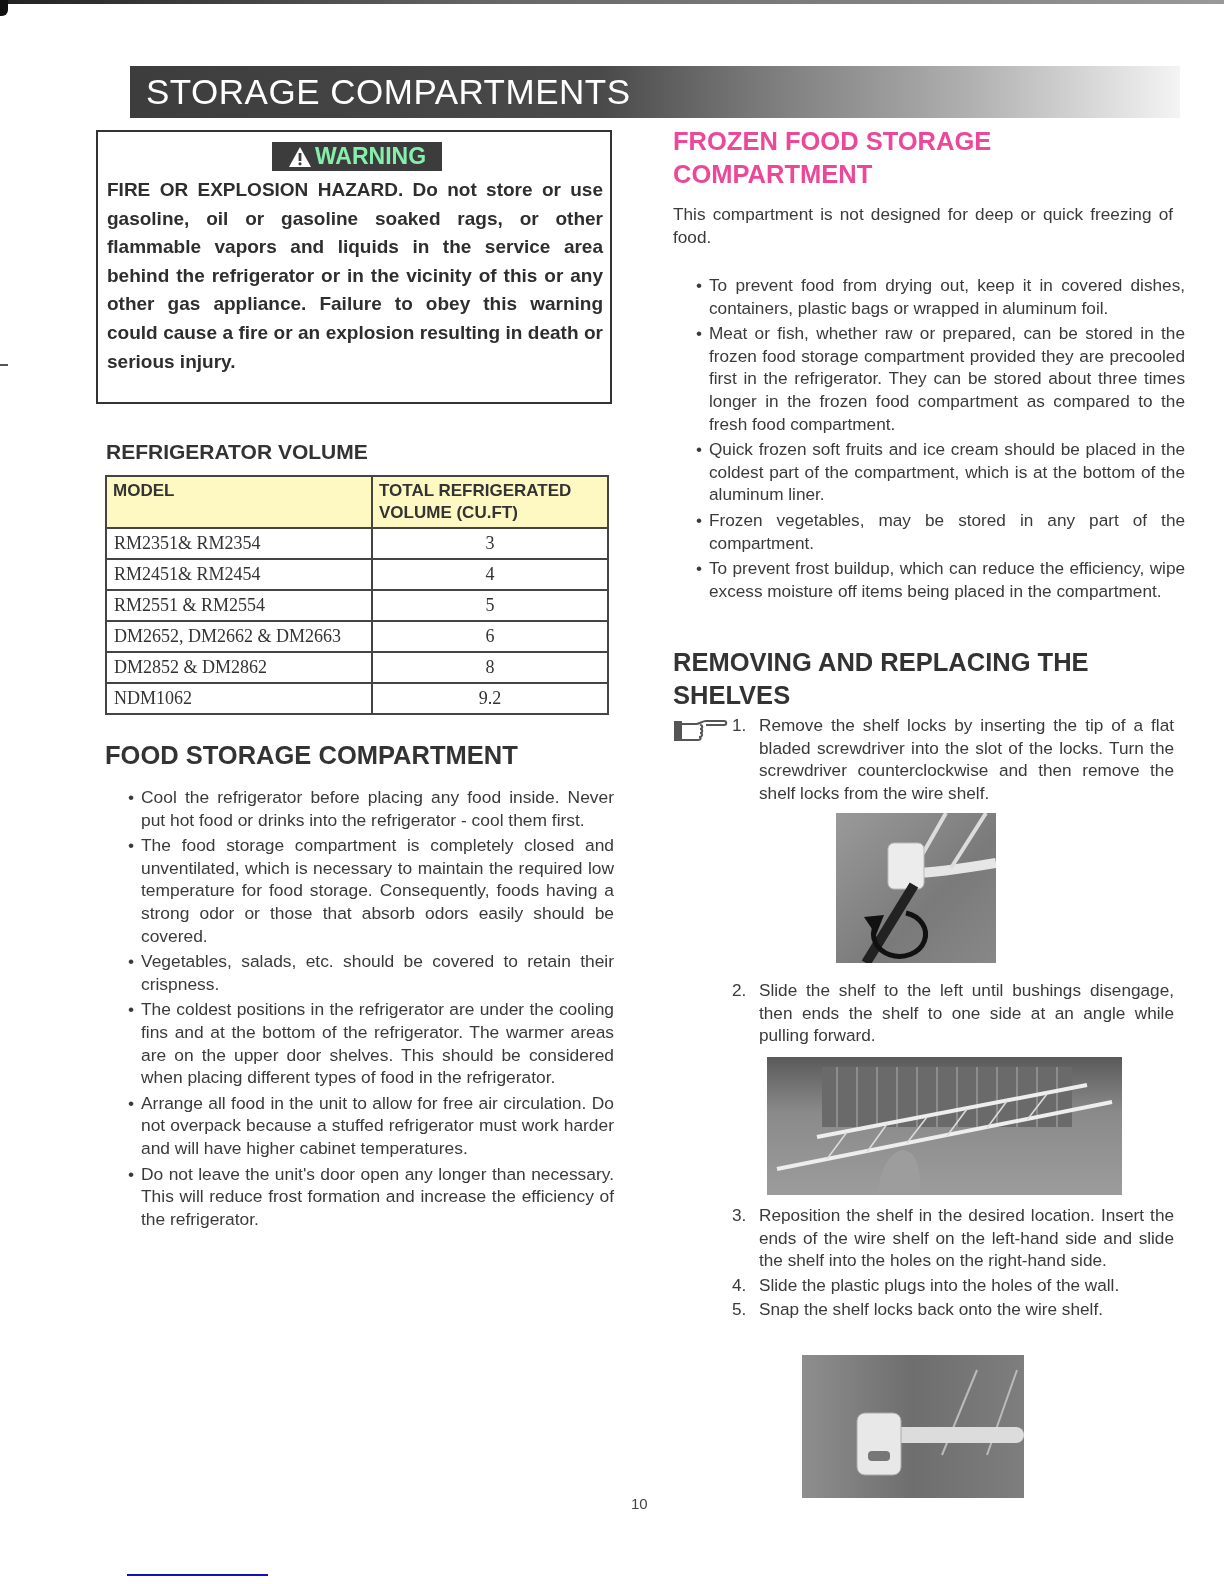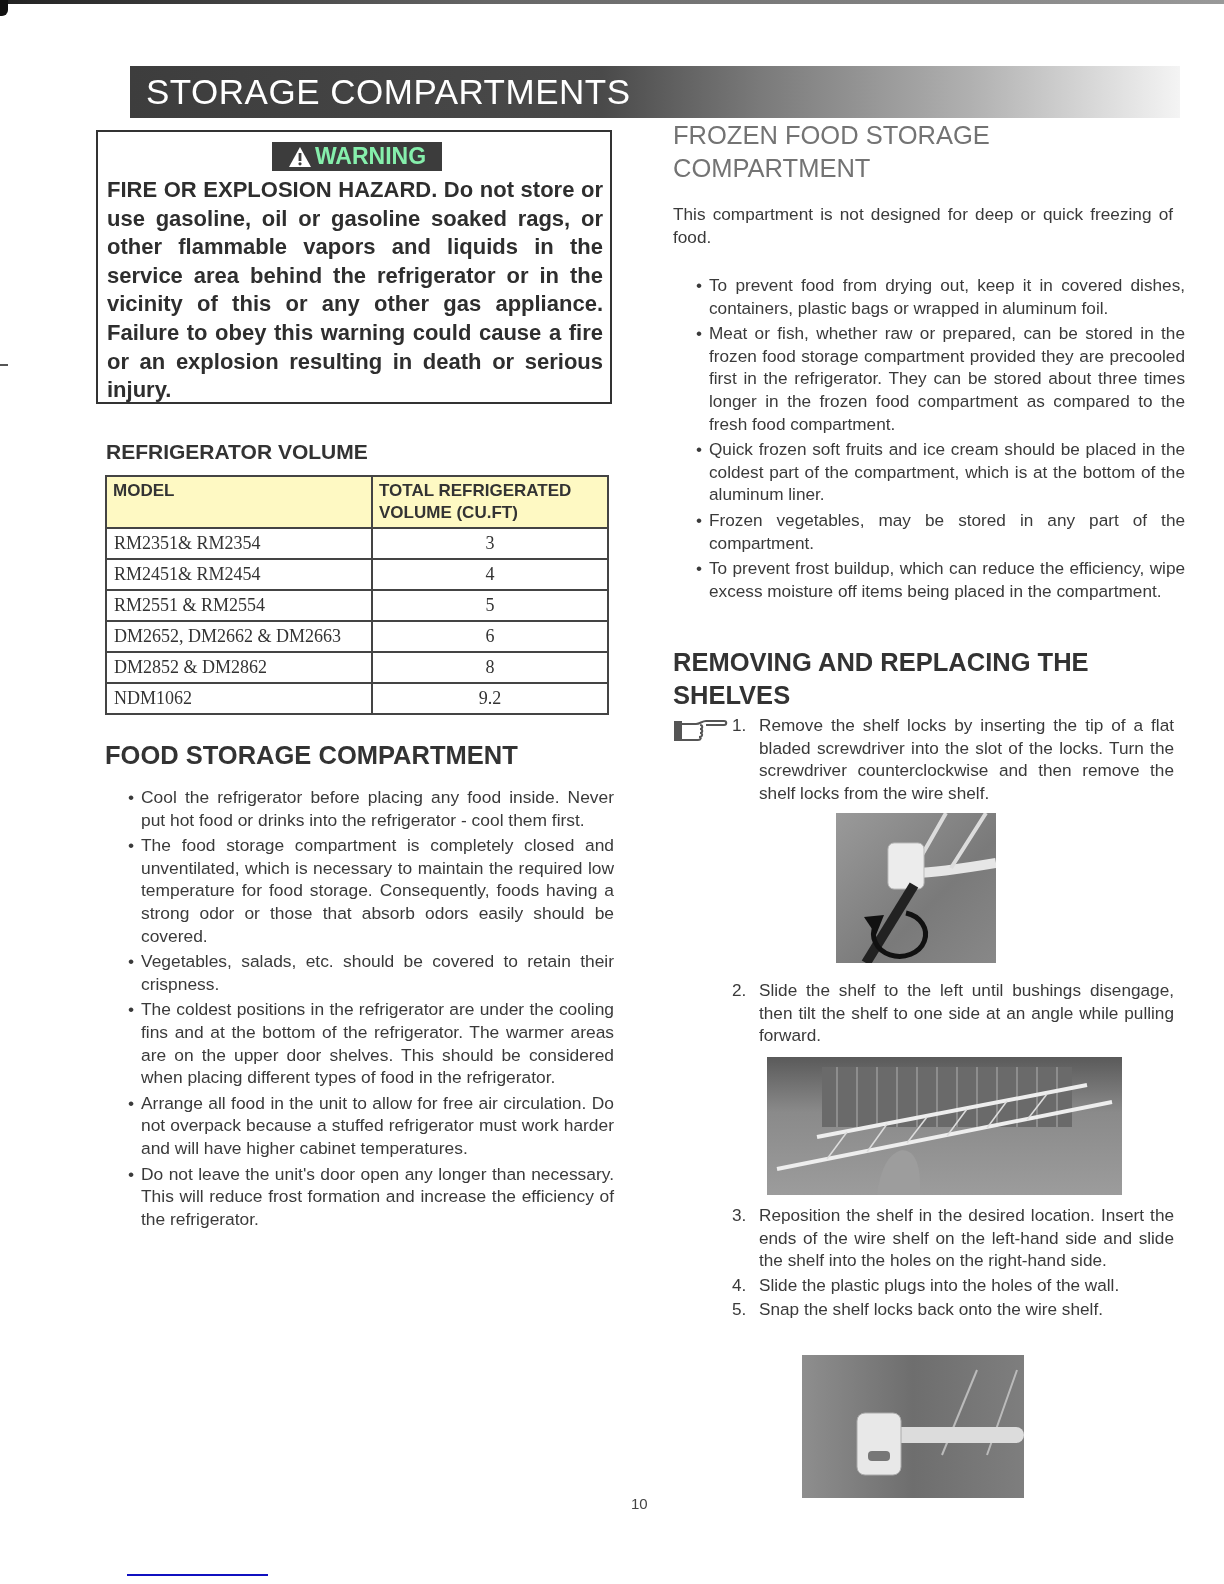--- a/index.html
+++ b/index.html
@@ -13,38 +13,38 @@
   .banner { position: absolute; left: 103px; top: 66px; width: 1050px; height: 52px;
             background: linear-gradient(90deg,#3d3d3d 0,#4a4a4a 45%,#7a7a7a 60%,#b0b0b0 80%,#f4f4f4 100%); margin-left: 27px; }
   .banner-title { position: absolute; left: 16px; top: 6px; font-size: 35px; color: #fff; letter-spacing: 0.5px; white-space: nowrap; }
 
   .warning-box { position: absolute; left: 96px; top: 130px; width: 516px; height: 274px;
                  border: 2px solid #333; box-sizing: border-box; }
   .warning-badge { position: absolute; left: 174px; top: 10px; width: 170px; height: 29px;
                    background: #3c3c3c; color: #86efac; display: flex; align-items: center; justify-content: center;
                    font-size: 23px; font-weight: bold; }
   .warning-badge svg { margin-right: 3px; }
-  .warning-text { position: absolute; left: 9px; top: 44px; width: 496px; font-size: 22px; font-weight: bold;
+  .warning-text { position: absolute; left: 9px; top: 44px; width: 496px; font-size: 19px; font-weight: bold;
                   line-height: 28.6px; text-align: justify; color: #2e2e2e; }
 
   .h-vol { position: absolute; left: 106px; top: 440px; font-size: 21px; font-weight: bold; color: #333; }
   table.vol { position: absolute; left: 105px; top: 475px; width: 504px; border-collapse: collapse; }
   table.vol th { background: #fef9c3; font-size: 17px; font-weight: bold; text-align: left; vertical-align: top;
                  padding: 3px 6px; border: 2px solid #444; height: 50px; box-sizing: border-box; color:#333; line-height: 22px;}
   table.vol td { font-family: "Liberation Serif", serif; font-size: 18px; padding: 2px 7px; border: 2px solid #444; height: 31px; box-sizing: border-box; color:#333; }
   table.vol td.val { text-align: center; }
   table.vol col.c1 { width: 266px; }
 
   .h-food { position: absolute; left: 105px; top: 741px; font-size: 25.5px; font-weight: bold; color: #333; }
   ul.bul { list-style: none; margin: 12px; padding: 0; position: absolute; }
   ul.bul li { position: relative; padding-left: 13px; text-align: justify; margin-bottom: 3px; }
   ul.bul li::before { content: "\2022"; position: absolute; left: 0; top: 0; }
   .food-list { left: 116px; top: 774px; width: 486px; font-size: 17.4px; line-height: 22.6px; }
 
-  .h-frozen { position: absolute; left: 673px; top: 119px; width: 500px; font-size: 25.5px; font-weight: normal; line-height: 33px; color: #737373; }
+  .h-frozen { position: absolute; left: 673px; top: 125px; width: 500px; font-size: 25.5px; font-weight: bold; line-height: 33px; color: #ec4899; }
   .frozen-intro { position: absolute; left: 673px; top: 203px; width: 500px; font-size: 17.2px; line-height: 22.6px; text-align: justify; }
   .frozen-list { left: 684px; top: 262px; width: 489px; font-size: 17.2px; line-height: 22.6px; }
 
   .h-shelves { position: absolute; left: 673px; top: 646px; width: 500px; font-size: 25.5px; font-weight: bold; line-height: 33px; color: #333; }
   .hand-icon { position: absolute; left: 673px; top: 716px; }
   ol.steps { list-style: none; margin: 0; padding: 0; position: absolute; left: 732px; width: 442px; font-size: 17.2px; line-height: 22.6px; }
   ol.steps li { position: relative; padding-left: 27px; text-align: justify; margin-bottom: 2px; }
   ol.steps li .num { position: absolute; left: 0; top: 0; }
   .step1 { top: 714px; }
   .step2 { top: 979px; }
@@ -155,21 +155,21 @@
     <path d="M80 60 q20 0 80 -10" stroke="#e6e6e6" stroke-width="10" fill="none"></path>
     <path d="M110 0 l-40 70 M150 0 l-35 55" stroke="#dcdcdc" stroke-width="4" fill="none"></path>
     <rect x="52" y="30" width="36" height="46" rx="6" fill="#ececec" stroke="#bbb"></rect>
     <line x1="78" y1="72" x2="30" y2="150" stroke="#222" stroke-width="10"></line>
     <path d="M40 112 a26 22 0 1 0 30 -12" stroke="#111" stroke-width="5" fill="none"></path>
     <polygon points="28,104 48,102 40,122" fill="#111"></polygon>
   </svg>
 </div>
 
 <ol class="steps step2">
-  <li><span class="num">2.</span><span>Slide the shelf to the left until bushings disengage, then tilt the shelf to one side at an angle while pulling forward.</span></li>
+  <li><span class="num">2.</span><span>Slide the shelf to the left until bushings disengage, then ends the shelf to one side at an angle while pulling forward.</span></li>
 </ol>
 
 <div class="photo photo2">
   <svg width="355" height="138" viewBox="0 0 355 138">
     <rect x="55" y="10" width="250" height="60" fill="#6a6a6a"></rect>
     <g stroke="#b0b0b0" stroke-width="1">
       <line x1="70" y1="10" x2="70" y2="70"></line>
         <line x1="90" y1="10" x2="90" y2="70"></line>
         <line x1="110" y1="10" x2="110" y2="70"></line>
       <line x1="130" y1="10" x2="130" y2="70"></line>

